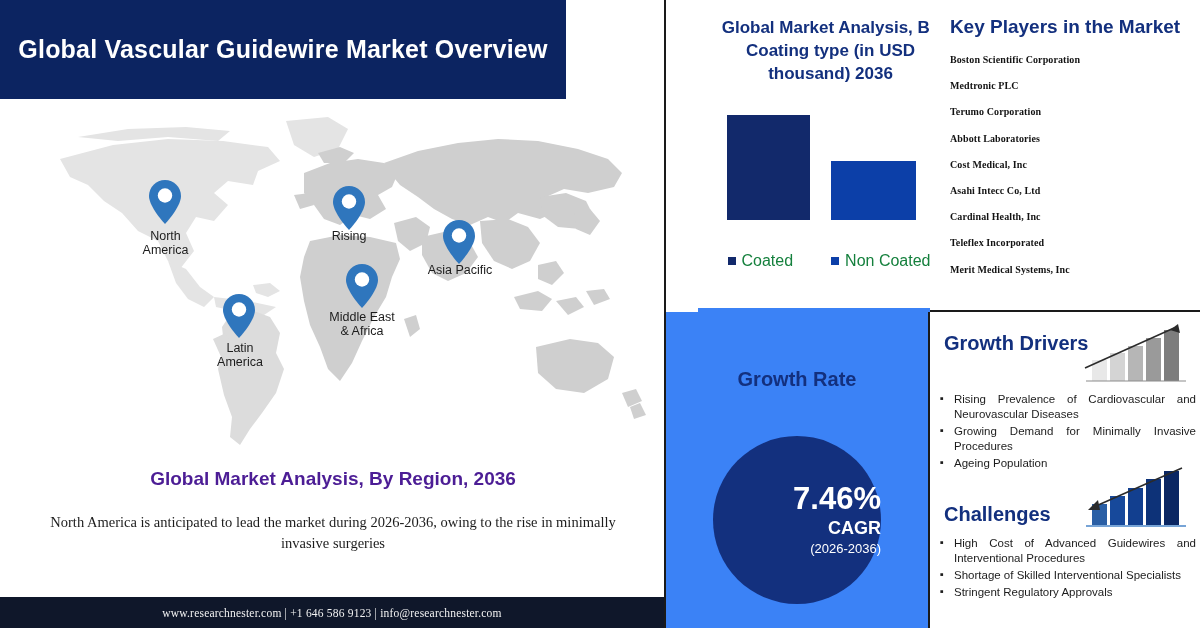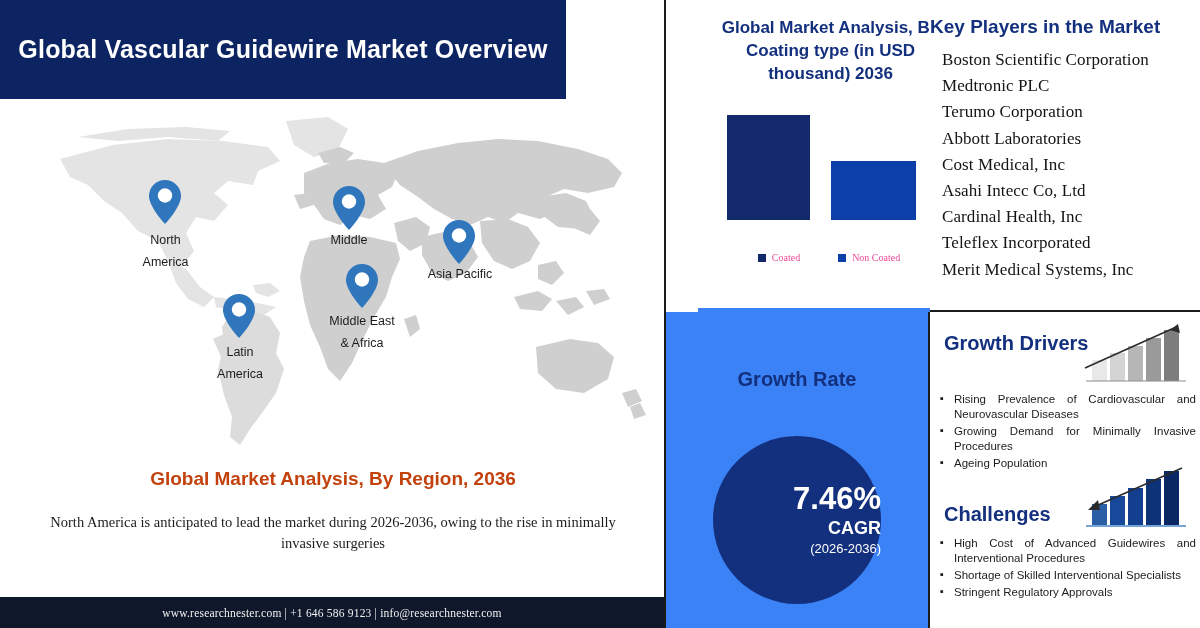--- a/index.html
+++ b/index.html
@@ -14,25 +14,25 @@
   .header-band{position:absolute;left:0;top:0;width:566px;height:99px;background:#0c2461;
     display:flex;align-items:center;justify-content:center;box-sizing:border-box;}
   .header-title{color:#ffffff;font-size:25px;font-weight:bold;letter-spacing:.2px;text-align:center;
     font-family:"Liberation Sans",sans-serif;}
 
   .map-wrap{position:absolute;left:0;top:101px;width:666px;height:360px;}
   .map-svg{position:absolute;left:18px;top:0;width:640px;height:350px;}
 
   .pin{position:absolute;width:34px;height:46px;}
   .pin svg{width:100%;height:100%;display:block;}
-  .pin-label{position:absolute;text-align:center;font-size:12.5px;line-height:22px;color:#1c1c1c;
+  .pin-label{position:absolute;text-align:center;font-size:12.5px;line-height:14px;color:#1c1c1c;
     font-family:"Liberation Sans",sans-serif;white-space:pre;}
 
   .region-title{position:absolute;left:0;top:468px;width:666px;text-align:center;
-    font-size:19px;font-weight:bold;color:#c2410c;font-family:"Liberation Sans",sans-serif;}
+    font-size:19px;font-weight:bold;color:#4c1d95;font-family:"Liberation Sans",sans-serif;}
   .region-sub{position:absolute;left:33px;top:512px;width:600px;text-align:center;
     font-size:14.5px;line-height:21px;color:#1c1c1c;font-family:"Liberation Serif",serif;}
 
   .footer-bar{position:absolute;left:0;top:597px;width:664px;height:31px;background:#0f172a;
     display:flex;align-items:center;justify-content:center;}
   .footer-text{color:#f2f2f2;font-size:11.5px;font-family:"Liberation Serif",serif;letter-spacing:.2px;}
 
   
   .mid-top{position:absolute;left:698px;top:0;width:267px;height:312px;
     border-right:2px solid #1a1a1a;border-bottom:4px solid #3b82f6;box-sizing:border-box;background:#fff;}
@@ -43,41 +43,41 @@
     font-weight:bold;color:#13307e;font-family:"Liberation Sans",sans-serif;}
 
   .bars{position:absolute;left:0;top:105px;width:262px;height:115px;}
   .bar{position:absolute;bottom:0;}
   .bar-coated{left:29px;width:83px;height:105px;background:#12296b;}
   .bar-noncoated{left:133px;width:85px;height:59px;background:#0c3fa8;}
 
   .legend{position:absolute;left:0;top:252px;width:262px;display:flex;justify-content:center;gap:38px;}
   .legend-item{display:flex;align-items:center;gap:6px;}
   .legend-swatch{width:8px;height:8px;display:inline-block;}
-  .legend-label{font-size:10px;color:#ec4899;font-family:Liberation Serif, serif;}
+  .legend-label{font-size:16px;color:#15803d;font-family:Liberation Sans, sans-serif;}
 
   .growth-rate-title{margin-top:56px;text-align:center;font-size:20px;font-weight:bold;color:#13307e;
     font-family:"Liberation Sans",sans-serif;}
   .cagr-circle{position:absolute;left:50%;transform:translateX(-50%);top:124px;
     width:168px;height:168px;border-radius:50%;background:#13307e;
     display:flex;flex-direction:column;align-items:flex-end;justify-content:center;}
   .cagr-value{color:#fff;font-size:31px;font-weight:bold;line-height:34px;font-family:"Liberation Sans",sans-serif;}
   .cagr-word{color:#fff;font-size:18px;font-weight:bold;line-height:24px;font-family:"Liberation Sans",sans-serif;}
   .cagr-years{color:#fff;font-size:13px;line-height:18px;font-family:"Liberation Sans",sans-serif;}
 
   
   .right-top{position:absolute;left:930px;top:0;width:270px;height:312px;
     border-bottom:2px solid #1a1a1a;box-sizing:border-box;background:#fff;}
   .right-bottom{position:absolute;left:930px;top:312px;width:270px;height:404px;box-sizing:border-box;background:#fff;}
 
-  .players-title{margin:16px 0 0 0;font-size:19px;font-weight:bold;color:#13307e;
+  .players-title{margin:16px 0 0 0;text-align:center;font-size:19px;font-weight:bold;color:#13307e;
     font-family:"Liberation Sans",sans-serif;}
   .players-list{margin:16px 0 0 0;padding:0 0 0 12px;list-style:none;}
-  .players-list li{font-size:17px;font-weight:normal;color:#131313;line-height:12px;
-    margin-bottom:14.2px;font-family:"Liberation Serif",serif;letter-spacing:.1px;}
+  .players-list li{font-size:10px;font-weight:bold;color:#131313;line-height:12px;
+    margin-bottom:14.2px;font-family:"Liberation Serif",serif;letter-spacing:.1px;margin-left:8px;}
 
   .gd-title{position:absolute;left:14px;top:20px;font-size:20px;font-weight:bold;color:#13307e;
     font-family:"Liberation Sans",sans-serif;}
   .gd-chart{position:absolute;left:152px;top:8px;width:108px;height:66px;}
   .gd-list{position:absolute;left:8px;top:80px;width:258px;margin:0;padding:0;list-style:none;}
   .gd-list li{position:relative;padding-left:16px;font-size:11.5px;line-height:15px;color:#1c1c1c;
     margin-bottom:2px;text-align:justify;font-family:"Liberation Sans",sans-serif;}
   .gd-list li:before{content:"\25AA";position:absolute;left:2px;top:-1px;font-size:11px;color:#1c1c1c;}
 
   .ch-title{position:absolute;left:14px;top:191px;font-size:20px;font-weight:bold;color:#13307e;
@@ -148,21 +148,21 @@
       </div>
       <div class="pin-label" style="left:118px;top:128px;width:95px;">North
 America</div>
 
       <div class="pin" style="left:332px;top:84px;">
         <svg viewBox="0 0 34 46">
             <path d="M17 1 C8 1 1 8 1 17 C1 28 17 45 17 45 C17 45 33 28 33 17 C33 8 26 1 17 1 Z" fill="#2f76bd"></path>
             <circle cx="17" cy="16.5" r="7.2" fill="#ffffff"></circle>
           </svg>
       </div>
-      <div class="pin-label" style="left:303px;top:128px;width:92px;">Middle</div>
+      <div class="pin-label" style="left:303px;top:128px;width:92px;">Rising</div>
 
       <div class="pin" style="left:442px;top:118px;">
         <svg viewBox="0 0 34 46">
             <path d="M17 1 C8 1 1 8 1 17 C1 28 17 45 17 45 C17 45 33 28 33 17 C33 8 26 1 17 1 Z" fill="#2f76bd"></path>
             <circle cx="17" cy="16.5" r="7.2" fill="#ffffff"></circle>
           </svg>
       </div>
       <div class="pin-label" style="left:412px;top:162px;width:96px;">Asia Pacific</div>
 
       <div class="pin" style="left:345px;top:162px;">

